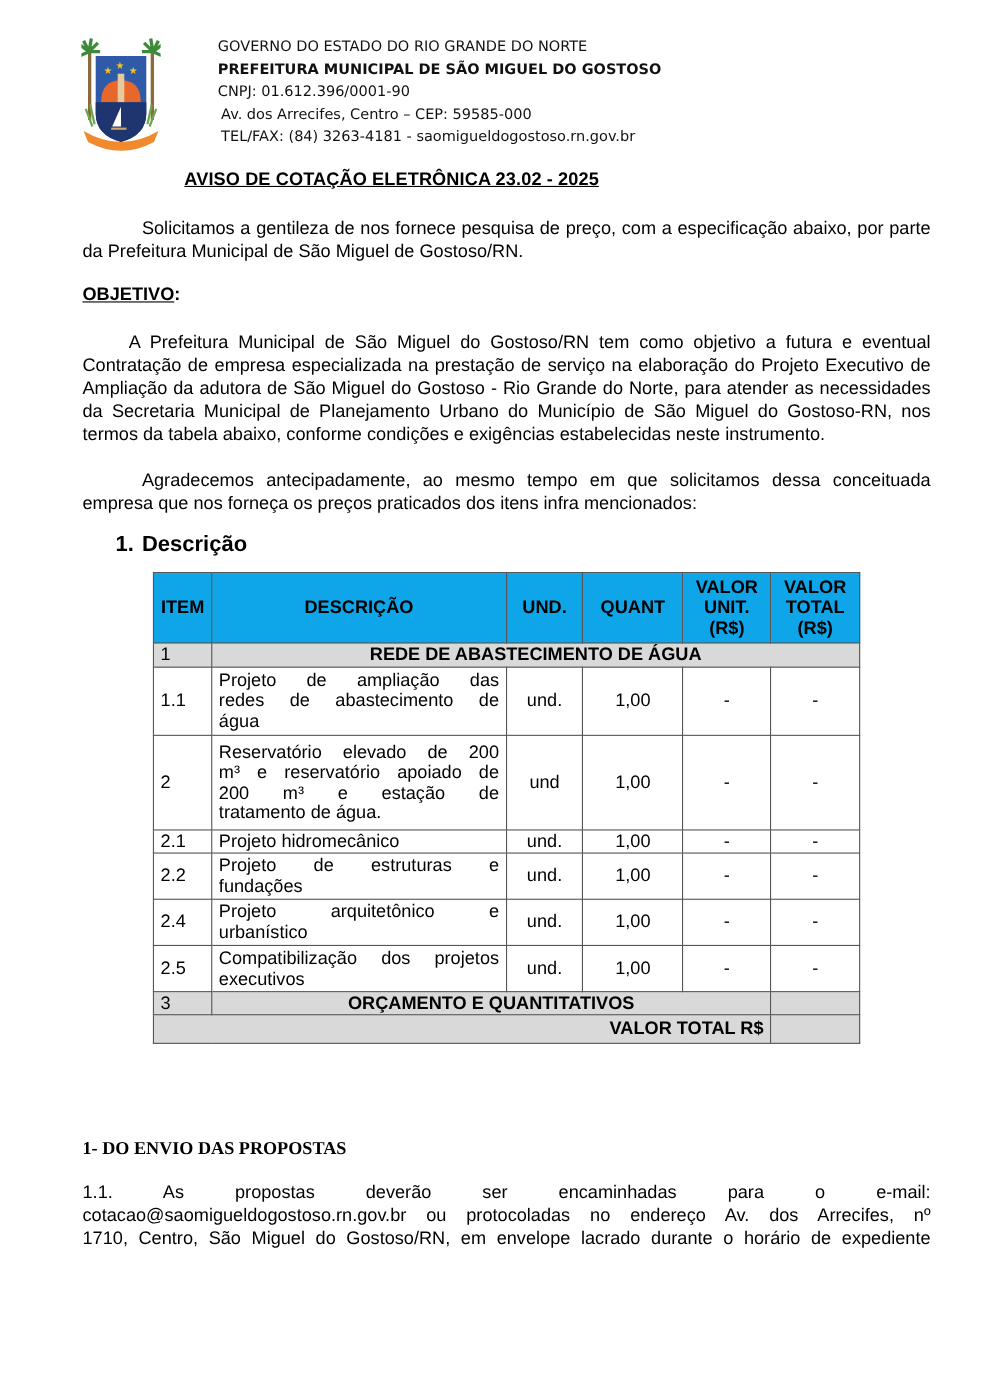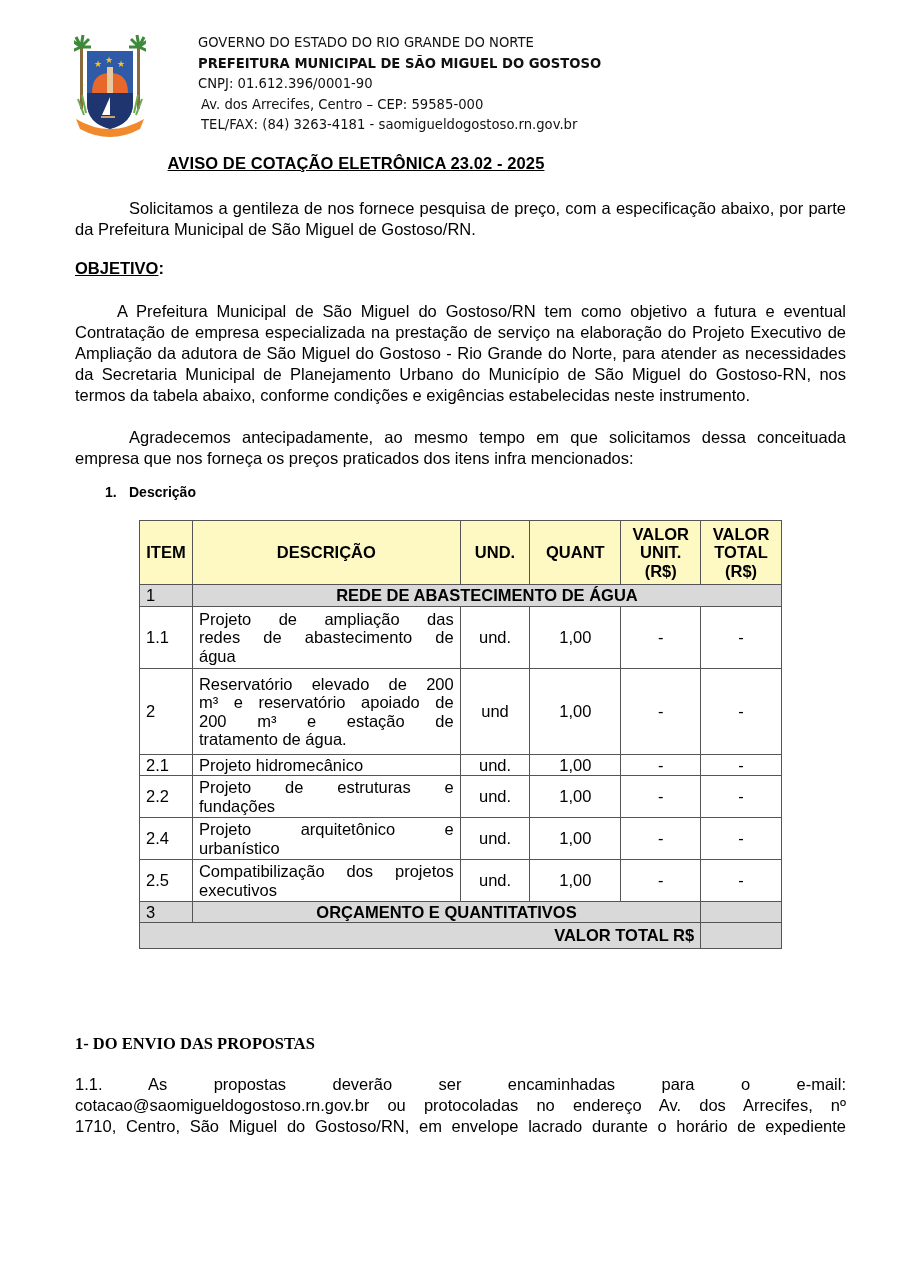--- a/index.html
+++ b/index.html
@@ -17,26 +17,26 @@
 
   .para { position: absolute; left: 75px; width: 771px; font-size: 16.5px; line-height: 21px; text-align: justify; }
   .intro { top: 198px; }
   .objetivo { position: absolute; left: 75px; top: 259px; font-weight: bold; font-size: 16.5px; }
   .objetivo .u { text-decoration: underline; }
   .p1 { top: 301px; }
   .p2 { top: 427px; }
   .ind54 { text-indent: 54px; }
   .ind42 { text-indent: 42px; }
 
-  .sec-desc { position: absolute; left: 105px; top: 484px; font-weight: bold; font-size: 14px; }
+  .sec-desc { position: absolute; left: 105px; top: 484px; font-weight: bold; font-size: 20px; }
   .sec-desc .num { display: inline-block; width: 24px; }
 
   table.items { position: absolute; left: 139px; top: 520px; width: 643px; border-collapse: collapse; font-size: 16.5px; }
   table.items td, table.items th { border: 1px solid #555; padding: 0 6px; vertical-align: middle; line-height: 18.5px; }
-  table.items th { background: #fef9c3; font-weight: bold; text-align: center; }
+  table.items th { background: #0ea5e9; font-weight: bold; text-align: center; }
   .c-item { width: 40px; text-align: left; }
   .c-desc { width: 265px; text-align: justify; }
   .c-und { width: 69px; text-align: center; }
   .c-qty { width: 90px; text-align: center; }
   .c-vu { width: 79px; text-align: center; }
   .c-vt { width: 80px; text-align: center; }
   tr.section td { background: #d9d9d9; }
   tr.section td.stitle { text-align: center; font-weight: bold; }
   tr.total td { background: #d9d9d9; }
   tr.total td.tlabel { text-align: right; font-weight: bold; }

